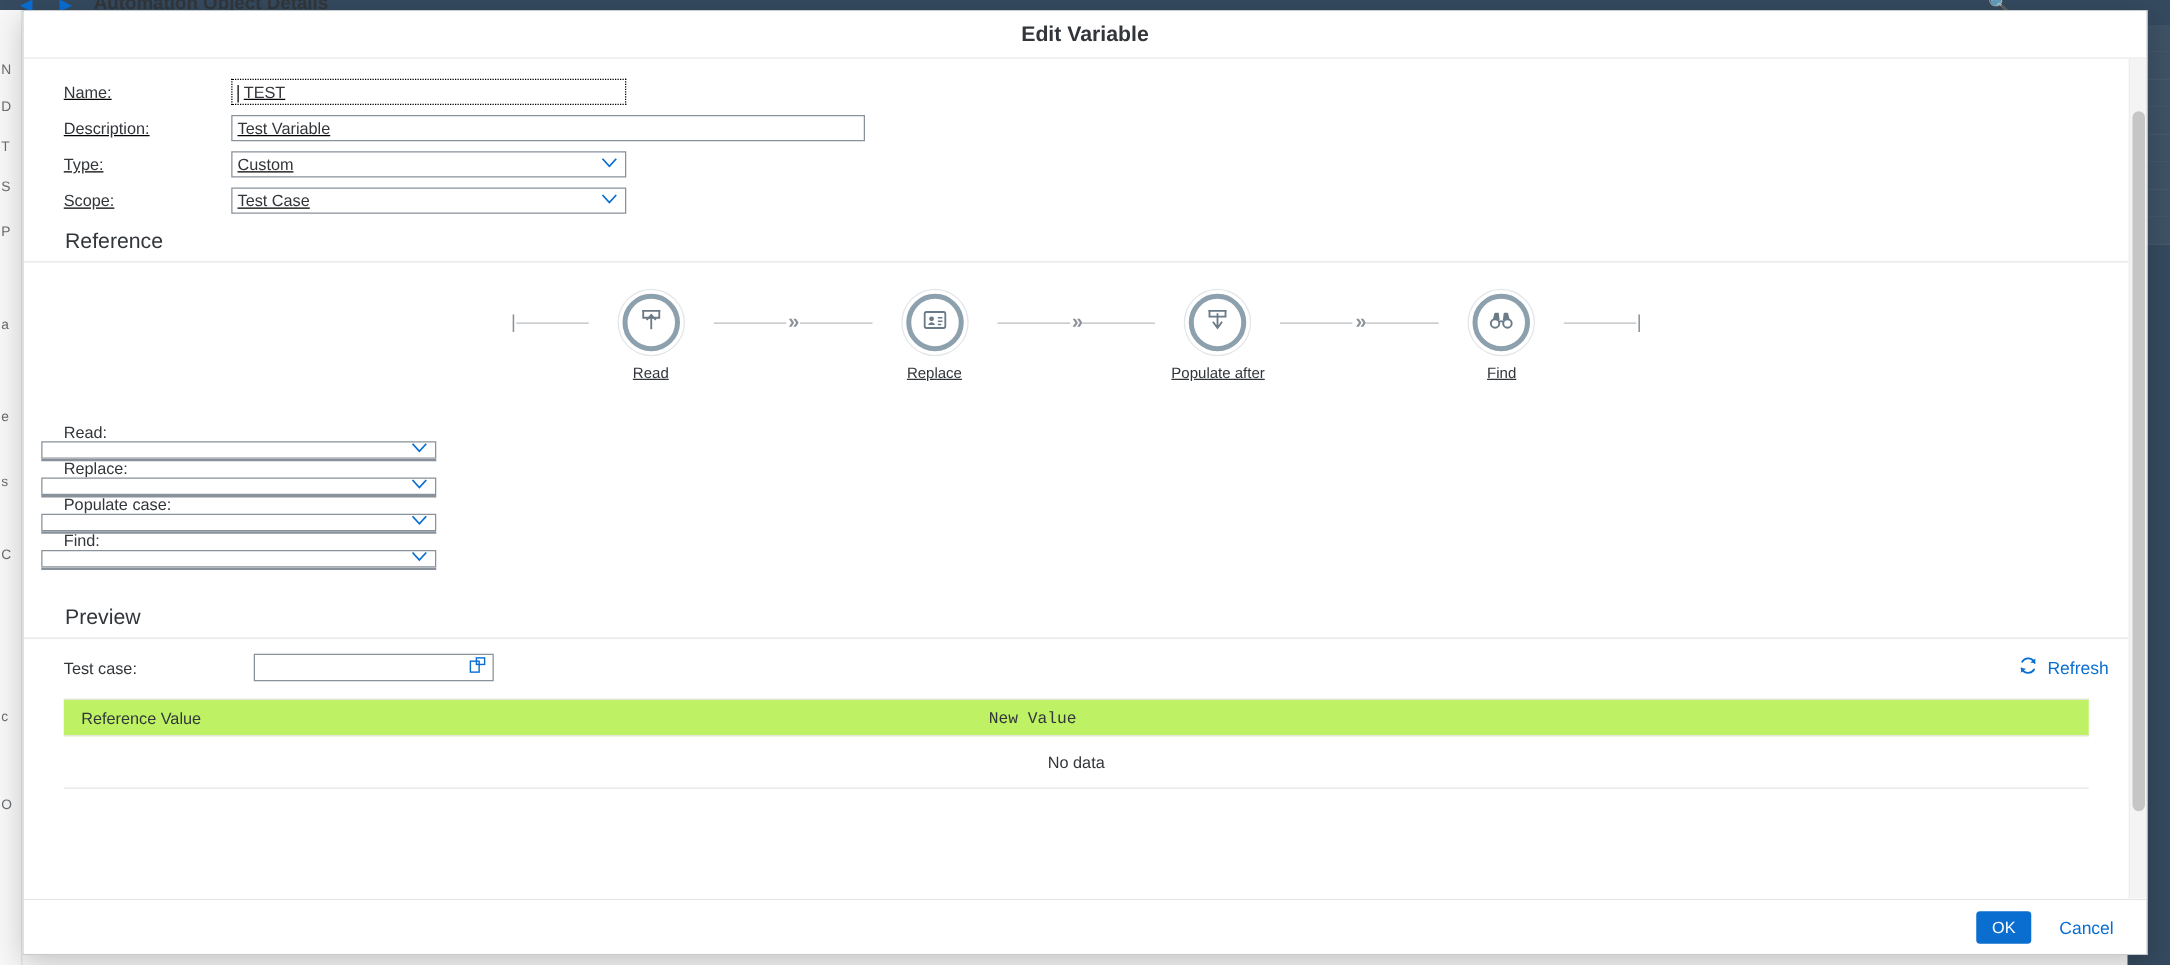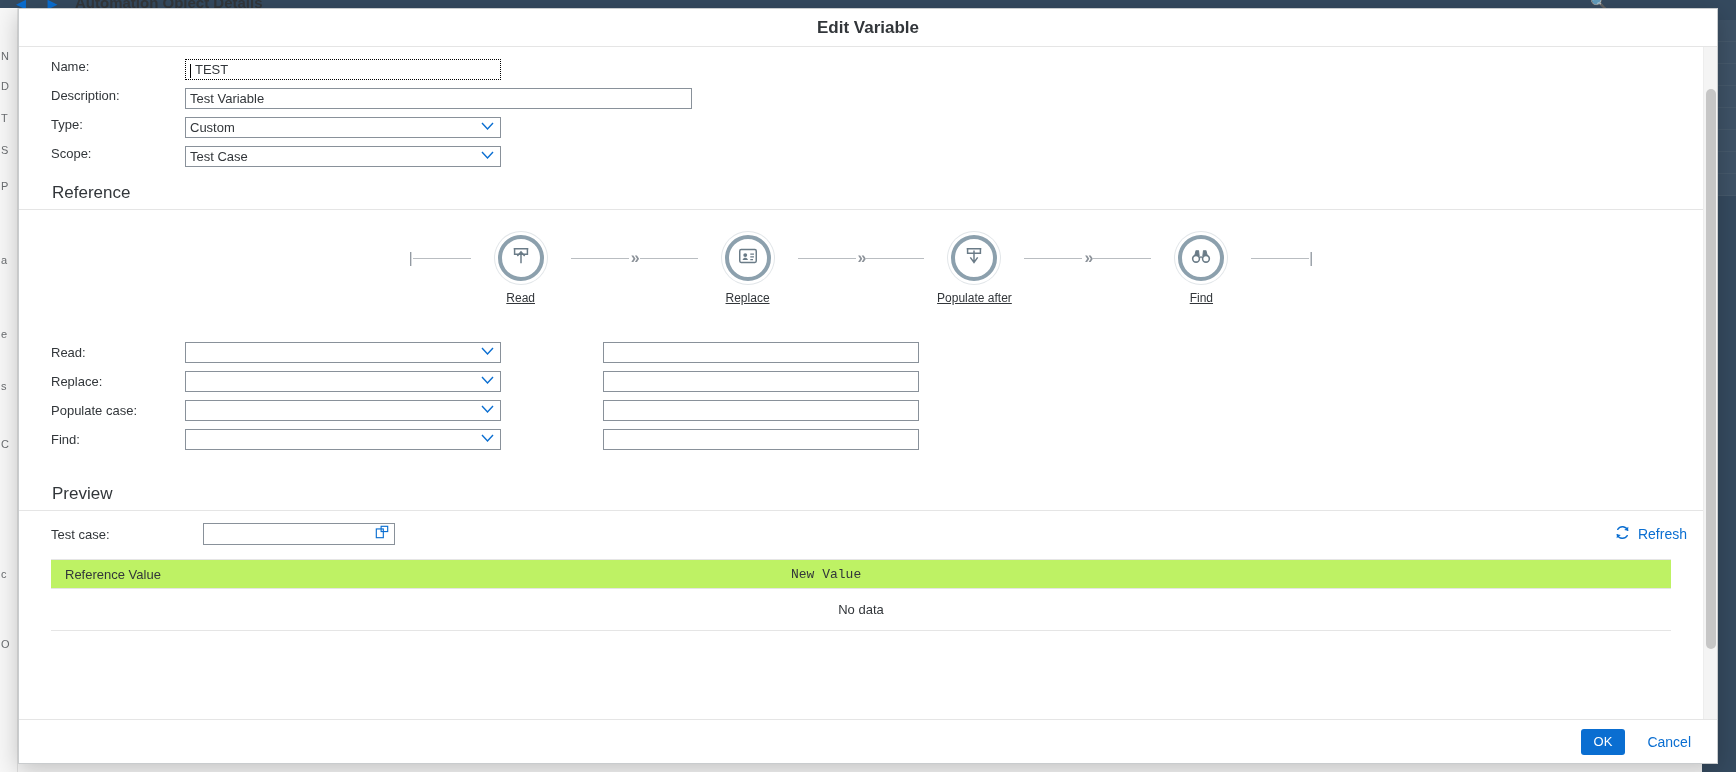--- a/index.html
+++ b/index.html
@@ -95,22 +95,22 @@
     display: flex; align-items: center; justify-content: flex-end;
     padding-right: 22px; gap: 18px;
     border-top: 1px solid #e5e5e5;
     background: #fff;
     padding-left: 48px;
   }
 
   
   .form-area { padding: 12px 0 0 14px; }
   .frow {
-    display: flex; 
-    height: 29px; margin-bottom: 0;
+    display: flex; align-items: center;
+    height: 29px; margin-bottom: 0; text-decoration: underline;
   }
   .flabel {
     width: 152px; flex: none;
     font-size: 13px; color: #32363a;
     padding-left: 18px;
   }
   .ctl {
     height: 21px;
     border: 1px solid #89919a;
     background: #fff;
@@ -172,21 +172,21 @@
     display: flex; align-items: center; justify-content: center;
     background: #fff;
   }
   .step-label {
     margin-top: 10px; font-size: 12px; color: #32363a; text-decoration: underline;
   }
   .step-icon { display: block; }
 
   
   .maprow {
-    display: flex; align-items: center; height: 29px;
+    display: flex; align-items: flex-start; height: 29px; flex-direction: column;
   }
   .maprow .flabel { width: 152px; padding-left: 18px; }
   .map-gap { width: 102px; flex: none; }
 
   
   .preview-row {
     display: flex; align-items: center;
     height: 46px; padding-left: 32px;
   }
   .preview-label {

